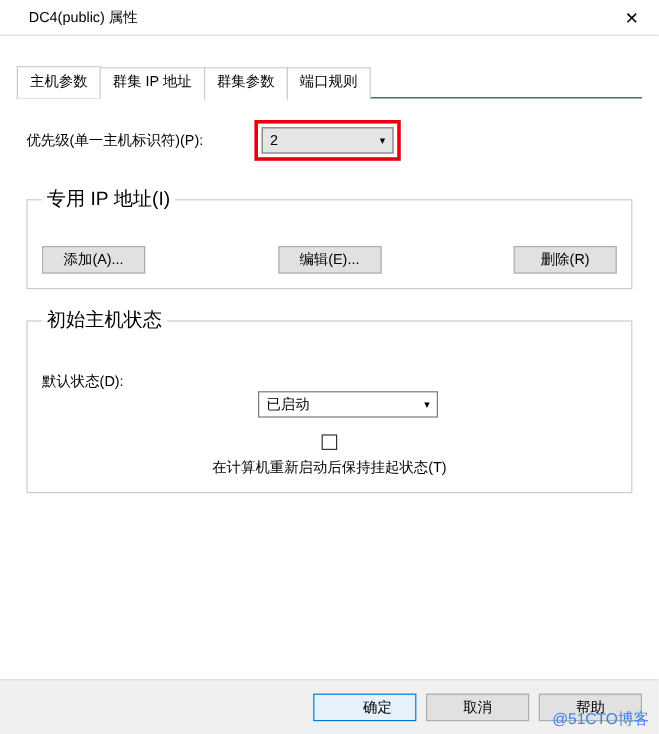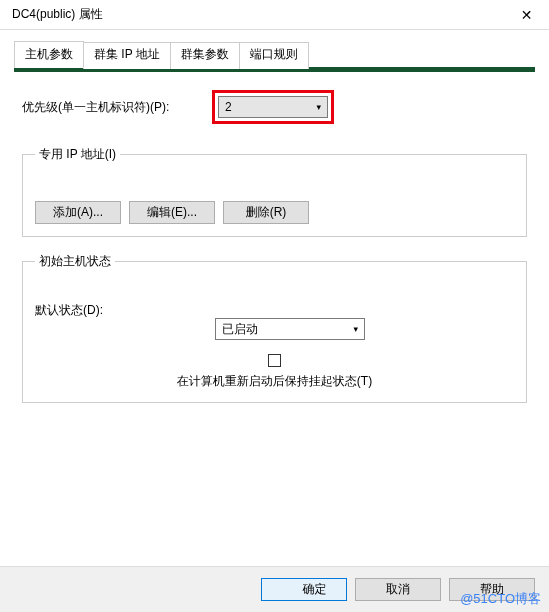--- a/index.html
+++ b/index.html
@@ -1,51 +1,51 @@
 <!DOCTYPE html>
 <html><head>
   <meta charset="utf-8">
   <style>
     * { box-sizing: border-box; font-family: "Microsoft YaHei", "Segoe UI", Tahoma, sans-serif; font-size: 12px; }
     body { margin: 0; padding: 0; width: 549px; height: 612px; background: #fff; overflow: hidden; position: relative; }
     
-    .titlebar { height: 30px; background: #fff; border-bottom: 1px solid #ddd; display: flex; align-items: center; padding: 0 0 0 12px; }
+    .titlebar { height: 30px; background: #fff; border-bottom: 1px solid #ddd; display: flex; align-items: center; padding: 0 0 0 24px; }
     .titlebar-text { flex: 1; font-size: 12px; }
     .close-btn { width: 45px; height: 30px; display: flex; align-items: center; justify-content: center; cursor: pointer; }
     .close-x { font-size: 14px; font-weight: 300; }
     
     .content { padding: 10px 14px 0 14px; }
     
-    .tabs { display: flex; border-bottom: 5px solid #14532d; position: relative; }
+    .tabs { display: flex; border-bottom: 1px solid #14532d; position: relative; margin-top: 14px; }
     .tab { padding: 4px 10px; border: 1px solid #ccc; border-bottom: none; background: #fff; margin-right: -1px; cursor: pointer; position: relative; top: 1px; }
     .tab.active { background: #fff; border-bottom: 1px solid #fff; z-index: 2; }
     .tab:not(.active) { background: #fff; top: 2px; padding: 3px 10px; }
     
     .tab-body { padding: 18px 8px 8px 8px; }
     
     .row-priority { display: flex; align-items: center; margin-bottom: 22px; }
     .priority-label { width: 190px; }
     .priority-combo-wrap { border: 3px solid #e8000f; padding: 3px; }
     .priority-combo { width: 110px; height: 22px; border: 1px solid #7a7a7a; background: #e5e5e5; display: flex; align-items: center; padding: 0 6px; justify-content: space-between; cursor: pointer; }
     .chevron { font-size: 9px; }
     
     fieldset { border: 1px solid #ccc; margin: 0 0 16px 0; padding: 10px 12px 12px 12px; }
-    legend { padding: 0 4px; font-size: 12px; }
+    legend { padding: 0 4px; font-size: 16px; }
     
     .listview { border: 1px solid #828790; background: #fff; height: 178px; }
     .lv-header { display: flex; background: #fff; border-bottom: 1px solid #e0e0e0; }
     .lv-col { padding: 4px 8px; border-right: 1px solid #e0e0e0; cursor: pointer; }
     .lv-col-1 { width: 280px; }
     .lv-col-2 { flex: 1; }
     .lv-row { display: flex; }
     .lv-cell { padding: 3px 8px; }
     .lv-cell-1 { width: 280px; }
     .lv-cell-2 { flex: 1; }
     
-    .btn-row { display: flex; justify-content: flex-start; gap: 8px; margin-top: 28px; }
+    .btn-row { display: flex; justify-content: space-between; gap: 8px; margin-top: 18px; }
     .btn { min-width: 86px; height: 23px; border: 1px solid #adadad; background: #e1e1e1; cursor: pointer; display: flex; align-items: center; justify-content: center; padding: 0 12px; }
     
     .init-row { display: flex; align-items: center; margin-bottom: 14px; }
     .init-label { width: 180px; }
     .init-combo { width: 150px; height: 22px; border: 1px solid #7a7a7a; background: #fff; display: flex; align-items: center; padding: 0 6px; justify-content: space-between; cursor: pointer; margin-top: 38px; }
     
     .checkbox-row { display: flex; align-items: center; gap: 6px; flex-direction: column; }
     .checkbox { width: 13px; height: 13px; border: 1px solid #333; background: #fff; cursor: pointer; }
     
     .bottom-bar { position: absolute; bottom: 0; left: 0; right: 0; height: 46px; background: #f0f0f0; border-top: 1px solid #ddd; display: flex; align-items: center; justify-content: flex-end; padding: 0 14px; gap: 8px; }

